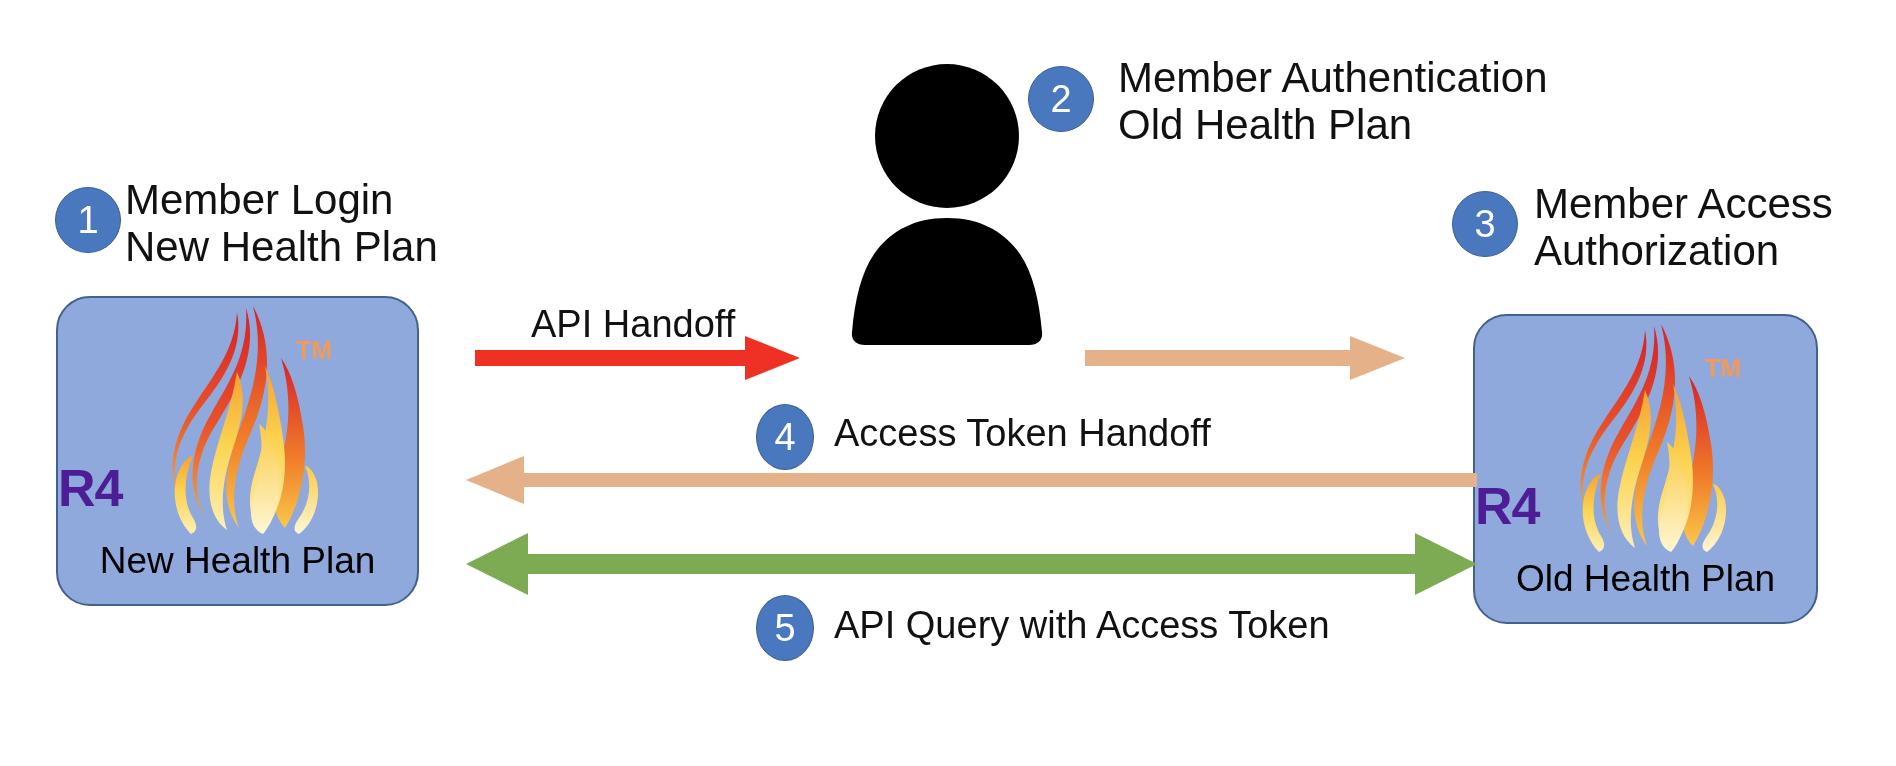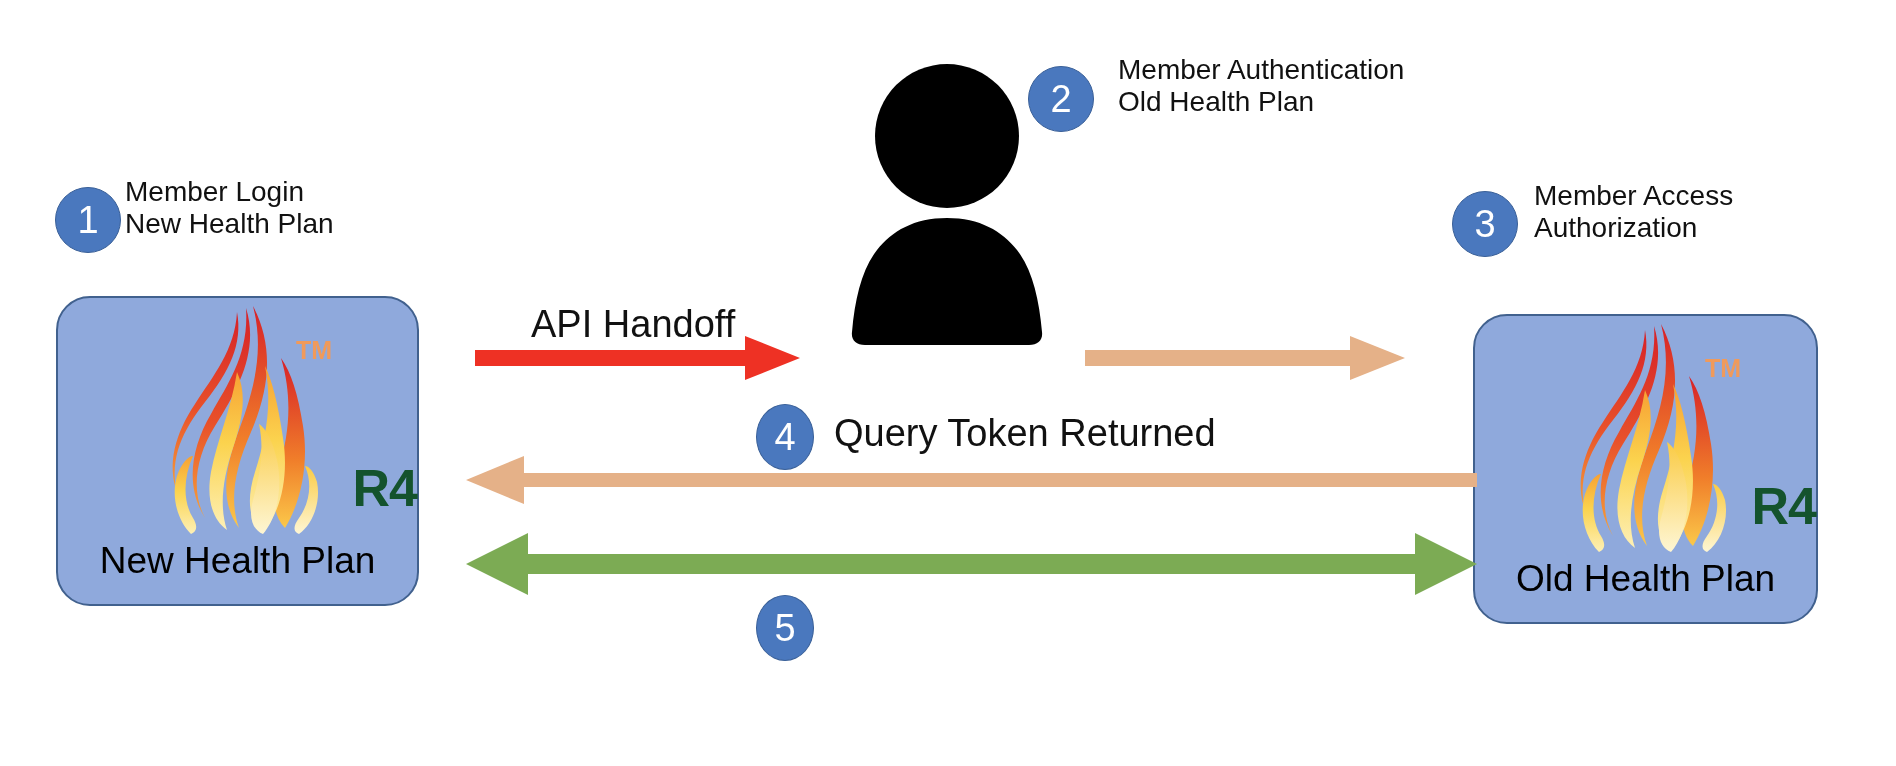--- a/index.html
+++ b/index.html
@@ -33,21 +33,21 @@
     font-weight: 400;
     line-height: 1;
     font-family: "Liberation Sans", sans-serif;
     box-sizing: border-box;
   }
 
   
   .caption {
     position: absolute;
     color: #111111;
-    font-size: 28px;
+    font-size: 42px;
     line-height: 1.13;
     white-space: pre-line;
     font-family: "Liberation Sans", sans-serif;
   }
 
   
   .plan-box {
     position: absolute;
     background: #8FA9DC;
     border: 2px solid #41618E;
@@ -63,24 +63,24 @@
   }
   .plan-logo svg {
     display: block;
     margin: 0 auto;
   }
   .plan-r4 {
     position: absolute;
     left: 0;
     right: 0;
     top: 160px;
-    text-align: right;
+    text-align: left;
     font-size: 52px;
     font-weight: bold;
-    color: #14532d;
+    color: #4c1d95;
     letter-spacing: -1px;
     font-family: "Liberation Sans", sans-serif;
   }
   .plan-name {
     position: absolute;
     left: 0;
     right: 0;
     bottom: 22px;
     text-align: center;
     font-size: 37px;
@@ -262,29 +262,30 @@
 
   <div class="arrow" style="left:1085px; top:336px; width:320px; height:44px;">
     <svg width="320" height="44" viewBox="0 0 320 44">
       <path d="M0 14 L265 14 L265 0 L320 22 L265 44 L265 30 L0 30 Z" fill="#E5B188"></path>
     </svg>
   </div>
 
   <div class="badge" style="left:756px; top:404px; width:58px; height:66px;">
     <span>4</span>
   </div>
-  <div class="arrow-label" style="left:834px; top:412px;">Query Token Returned</div>
+  <div class="arrow-label" style="left:834px; top:412px;">Access Token Handoff</div>
   <div class="arrow" style="left:466px; top:456px; width:1011px; height:48px;">
     <svg width="1011" height="48" viewBox="0 0 1011 48">
       <path d="M1011 17 L58 17 L58 0 L0 24 L58 48 L58 31 L1011 31 Z" fill="#E5B188"></path>
     </svg>
   </div>
 
   <div class="arrow" style="left:466px; top:533px; width:1011px; height:62px;">
     <svg width="1011" height="62" viewBox="0 0 1011 62">
       <path d="M0 31 L62 0 L62 21 L949 21 L949 0 L1011 31 L949 62 L949 41 L62 41 L62 62 Z" fill="#7CAB54"></path>
     </svg>
   </div>
   <div class="badge" style="left:756px; top:595px; width:58px; height:66px;">
     <span>5</span>
   </div>
+  <div class="arrow-label" style="left:834px; top:604px;">API Query with Access Token</div>
 
 </div>
 
 </body></html>

